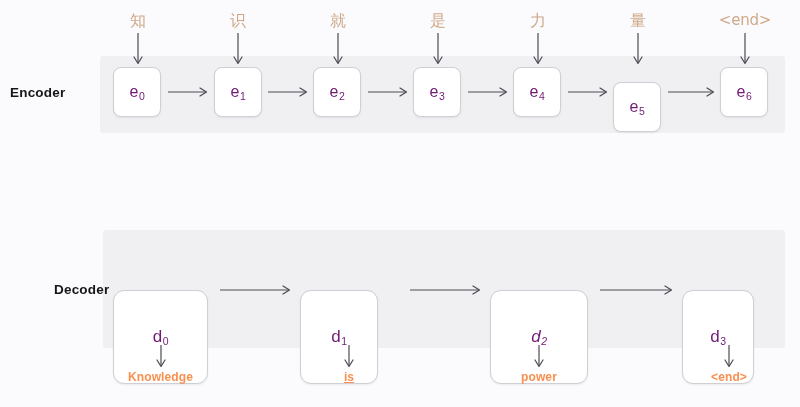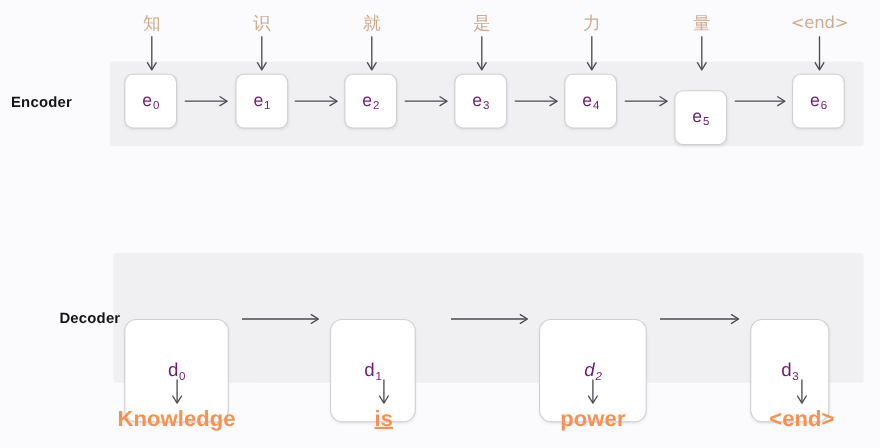--- a/index.html
+++ b/index.html
@@ -102,21 +102,21 @@
     white-space: nowrap;
     transform: translateX(-50%);
     font-family: "DejaVu Sans", "Liberation Sans", sans-serif;
   }
   .token.latin { font-size: 15px; letter-spacing: -.2px; }
 
   
   .output {
     position: absolute;
     top: 370px;
-    font-size: 20px;
+    font-size: 12px;
     font-weight: bold;
     color: #f8904f;
     text-align: center;
     white-space: nowrap;
     transform: translateX(-50%);
     letter-spacing: .1px;
   }
 
   
   .arrow-svg {

